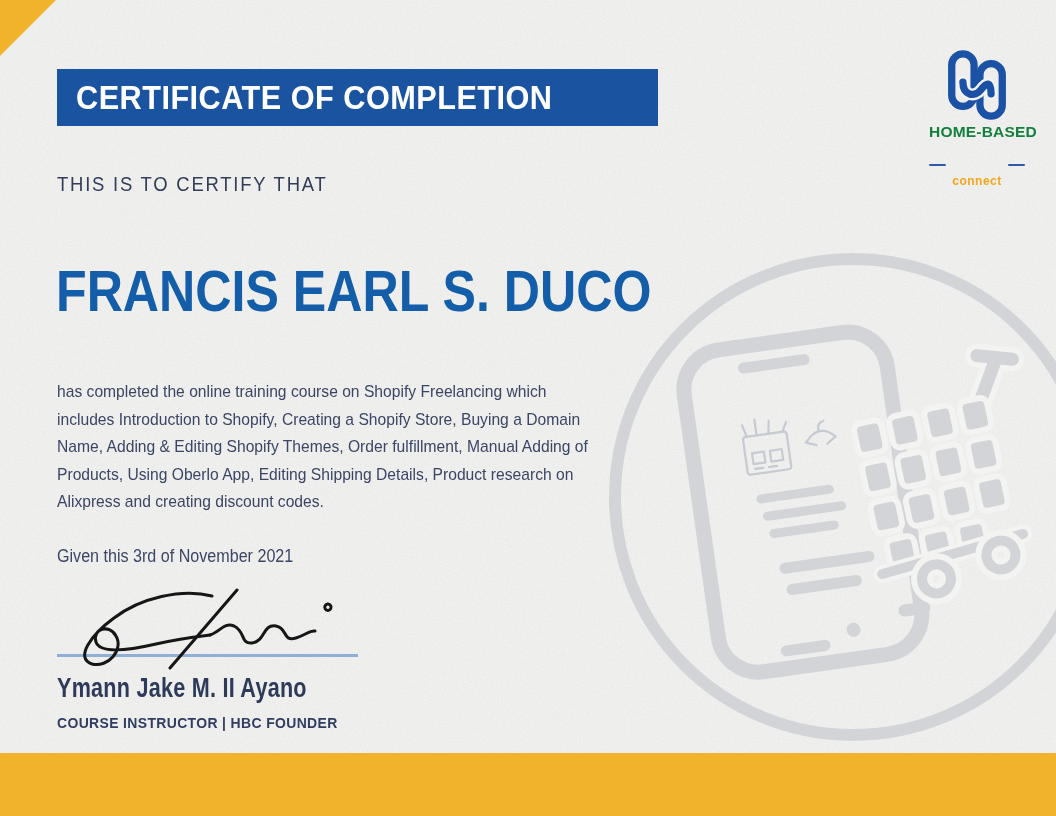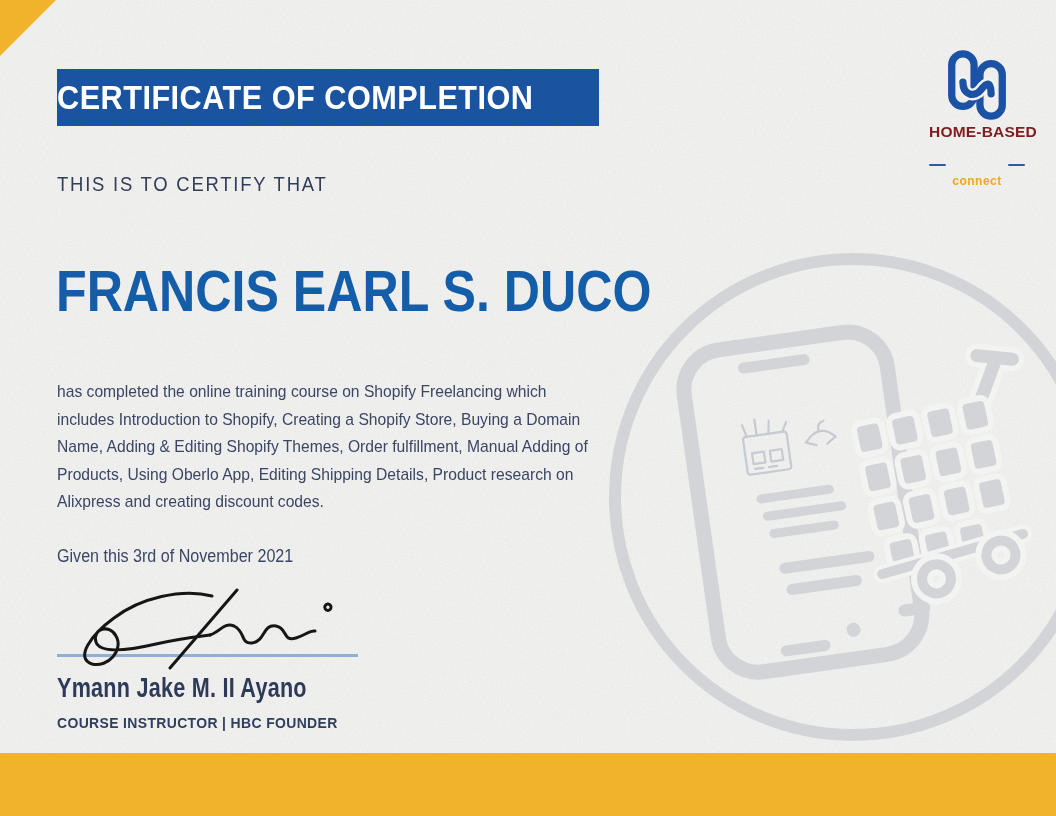--- a/index.html
+++ b/index.html
@@ -6,33 +6,33 @@
   .stage{
     position:relative;width:1056px;height:816px;overflow:hidden;
     background:#f3f3f1;font-family:"Liberation Sans",sans-serif;
   }
   .stage *{box-sizing:border-box;}
   .abs{position:absolute;}
   .layer{position:absolute;inset:0;pointer-events:none;}
 
   
   .banner{
-    left:57px;top:69px;width:542px;height:57px;background:#1a54a0;
-    display:flex;align-items:center;z-index:5;
+    left:57px;top:69px;width:601px;height:57px;background:#1a54a0;
+    display:flex;align-items:center;padding-left:19px;z-index:5;
   }
   .banner-title{
     color:#ffffff;font-size:33px;font-weight:800;letter-spacing:.5px;
     transform:scaleX(.93);transform-origin:left center;white-space:nowrap;
   }
 
   
   .logo{left:929px;top:50px;width:96px;text-align:center;z-index:5;}
   .logo svg{display:block;margin:0 auto 3px auto;}
   .brand-name{
-    color:#7f1d1d;font-size:15.5px;font-weight:800;letter-spacing:.2px;white-space:nowrap;
+    color:#15803d;font-size:15.5px;font-weight:800;letter-spacing:.2px;white-space:nowrap;
   }
   .brand-sub-row{display:flex;align-items:center;justify-content:center;gap:6px;margin-top:1px;}
   .brand-sub{color:#f2a61e;font-size:12px;font-weight:700;letter-spacing:.5px;margin-top:32px;}
   .dash{width:20px;height:2.5px;background:#2e5ca8;border-radius:2px;}
 
   
   .intro{
     left:57px;top:172px;color:#323d58;font-size:21px;font-weight:500;
     letter-spacing:2px;transform:scaleX(.88);transform-origin:left top;
     white-space:nowrap;z-index:5;

